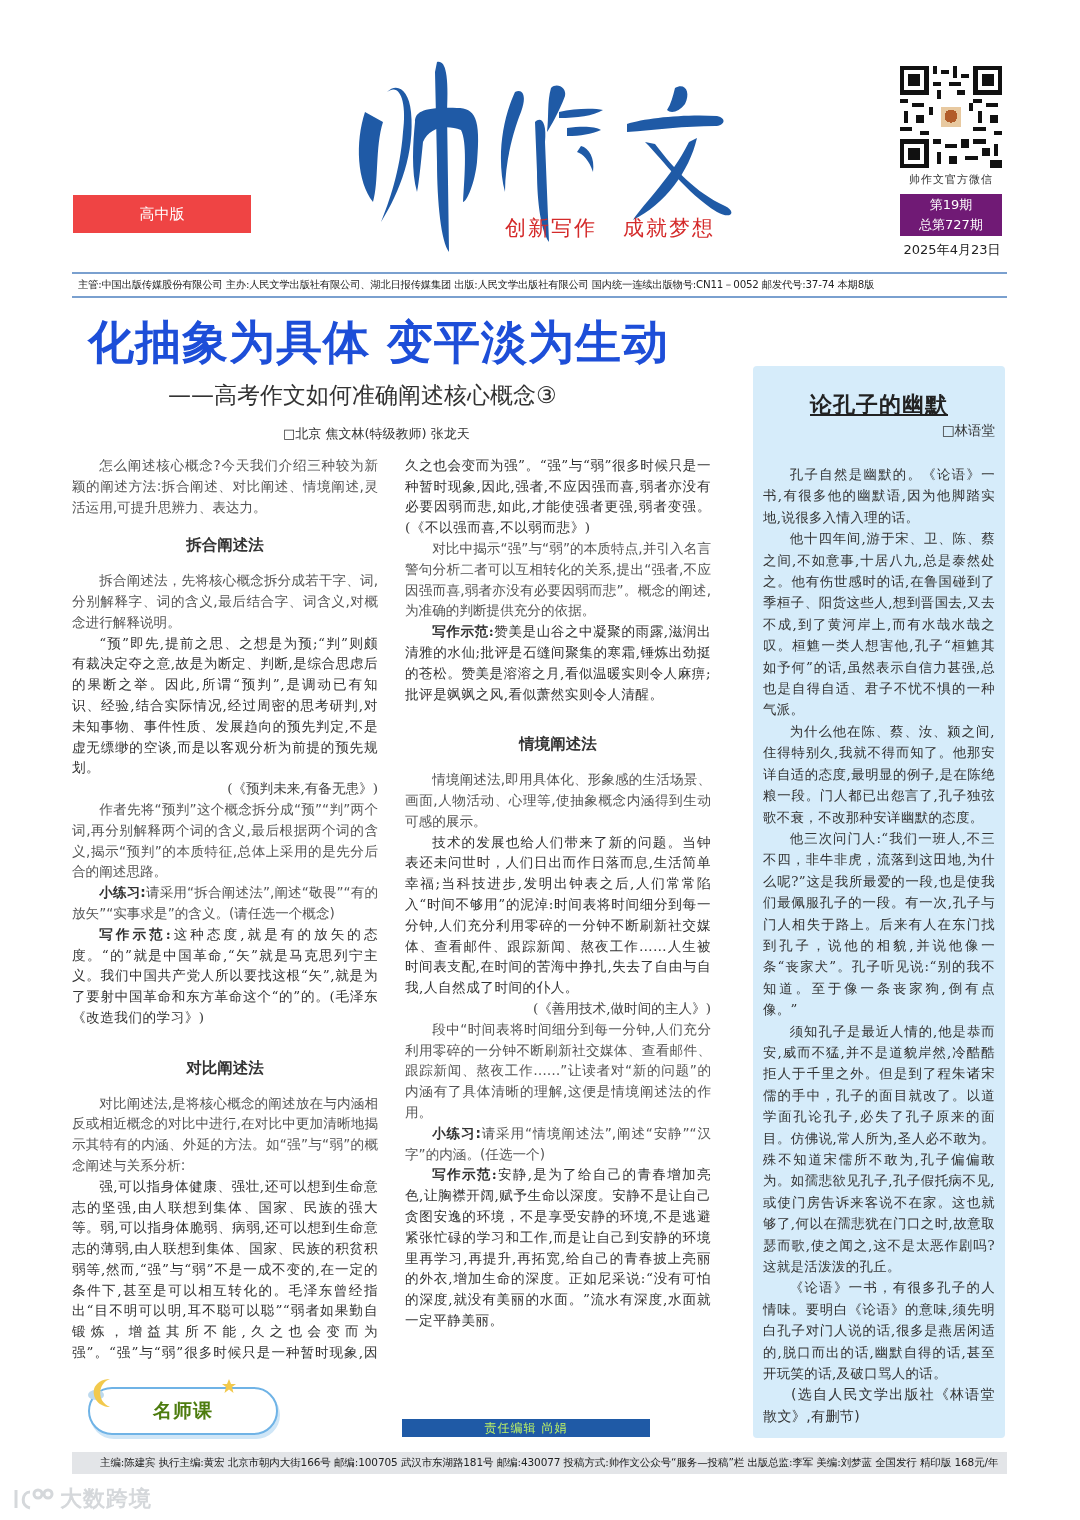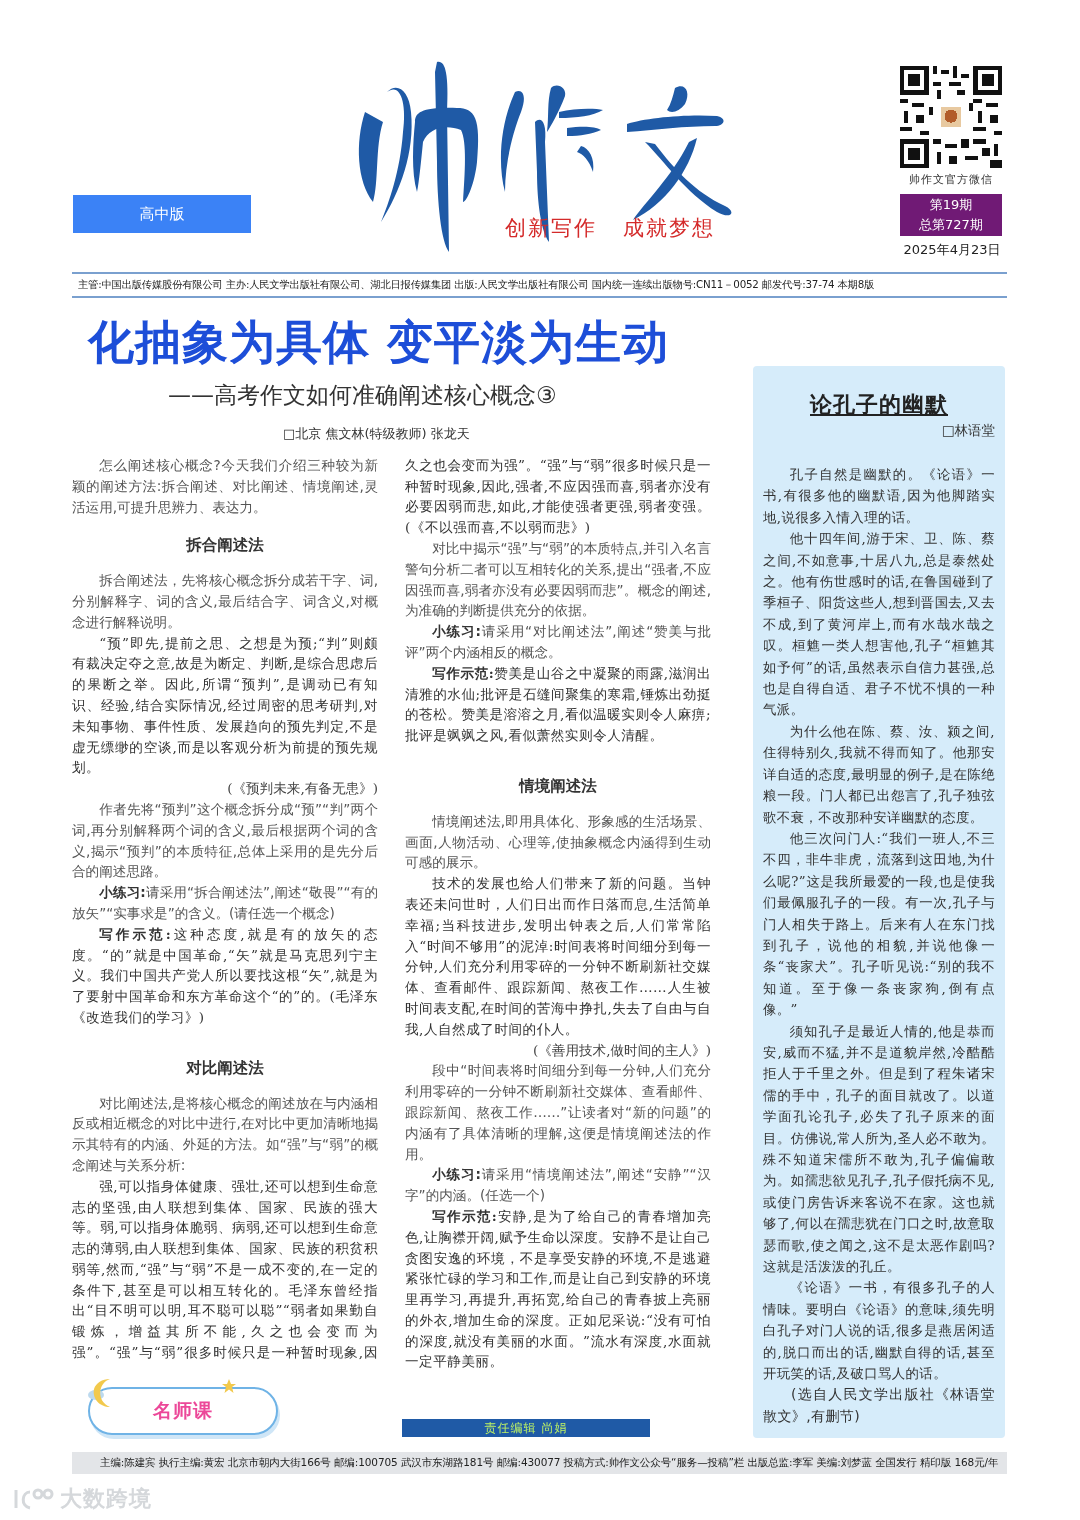--- a/index.html
+++ b/index.html
@@ -1,20 +1,20 @@
 <!DOCTYPE html>
 <html><head>
 <meta charset="utf-8">
 <style>
   * { box-sizing: border-box; margin: 0; padding: 0; }
   html, body { width: 1080px; height: 1520px; background: #ffffff; overflow: hidden; }
   body { position: relative; font-family: "DejaVu Sans", "Liberation Sans", sans-serif; color: #2b2b2b; }
 
   
-  .edition-tag { position: absolute; left: 73px; top: 195px; width: 178px; height: 38px; background: #3b82f6; color: #fff; font-size: 15px; display: flex; align-items: center; justify-content: center; }
+  .edition-tag { position: absolute; left: 73px; top: 195px; width: 178px; height: 38px; background: #ef4444; color: #fff; font-size: 15px; display: flex; align-items: center; justify-content: center; }
   .logo { position: absolute; left: 345px; top: 52px; width: 400px; height: 200px; }
   .slogan { position: absolute; left: 505px; top: 214px; font-size: 21px; color: #d42a2a; letter-spacing: 2px; font-family: "DejaVu Sans", sans-serif; }
   .slogan span { margin-right: 26px; }
   .qr { position: absolute; left: 900px; top: 66px; width: 102px; height: 102px; }
   .qr-caption { position: absolute; left: 900px; top: 172px; width: 102px; text-align: center; font-size: 11px; color: #333; font-family: "DejaVu Serif", serif; letter-spacing: 1px; }
   .issue-box { position: absolute; left: 900px; top: 194px; width: 102px; height: 42px; background: #701a75; color: #fff; font-size: 13px; text-align: center; line-height: 20px; padding-top: 1px; }
   .issue-date { position: absolute; left: 897px; top: 241px; width: 110px; text-align: center; font-size: 13px; color: #222; }
 
   .pub-bar { position: absolute; left: 72px; top: 272px; width: 935px; height: 26px; border-top: 2px solid #7aa0cf; border-bottom: 2px solid #7aa0cf; font-size: 10.3px; color: #222; display: flex; align-items: center; padding-left: 6px; white-space: nowrap; overflow: hidden; letter-spacing: -0.2px; }
 
@@ -38,21 +38,21 @@
   
   .sidebar { position: absolute; left: 753px; top: 366px; width: 252px; height: 1072px; background: #d6ecfa; border-radius: 4px; padding: 0 10px; }
   .sidebar .title { text-align: center; font-size: 22px; font-weight: bold; color: #222; margin-top: 24px; letter-spacing: 1px; text-decoration: underline; }
   .sidebar .author { text-align: right; font-size: 13.5px; color: #333; margin-top: 2px; margin-bottom: 24px; }
   .sidebar .body { font-family: "DejaVu Serif", serif; font-size: 13.4px; line-height: 21.4px; color: #333; text-align: justify; letter-spacing: 0.4px; }
   .sidebar .body p { text-indent: 2em; }
   .sidebar .srcnote { font-family: "DejaVu Sans", sans-serif; font-size: 14px; color: #333; }
 
   
   .badge { position: absolute; left: 88px; top: 1387px; width: 190px; height: 48px; border: 2px solid #6fb3e6; border-radius: 24px; background: #fff; box-shadow: 2px 4px 0 #cfe6f7; display: flex; align-items: center; justify-content: center; }
-  .badge-label { font-size: 19px; font-weight: bold; color: #ec4899; letter-spacing: 1px; }
+  .badge-label { font-size: 19px; font-weight: bold; color: #4d7c0f; letter-spacing: 1px; }
   .moon { position: absolute; left: -2px; top: -14px; width: 36px; height: 36px; }
   .star { position: absolute; right: 40px; top: -10px; width: 14px; height: 14px; }
 
   .editor-bar { position: absolute; left: 402px; top: 1419px; width: 248px; height: 18px; background: #1f5aa6; color: #bef264; font-size: 12px; display: flex; align-items: center; justify-content: center; letter-spacing: 1px; }
 
   .footer-bar { position: absolute; left: 72px; top: 1452px; width: 935px; height: 22px; background: #e3e5e8; font-size: 10.5px; color: #222; display: flex; align-items: center; padding-left: 28px; white-space: nowrap; overflow: hidden; letter-spacing: -0.1px; }
 
   .watermark { position: absolute; left: 10px; top: 1484px; display: flex; align-items: center; color: #d5d8db; font-size: 22px; font-weight: bold; letter-spacing: 1px; }
   .watermark svg { margin-right: 4px; }
 </style>
@@ -164,21 +164,20 @@
   <div class="h" style="margin-top:30px">对比阐述法</div>
   <p class="sans">对比阐述法,是将核心概念的阐述放在与内涵相反或相近概念的对比中进行,在对比中更加清晰地揭示其特有的内涵、外延的方法。如“强”与“弱”的概念阐述与关系分析:</p>
   <p class="serif" style="height:187px;overflow:hidden">强,可以指身体健康、强壮,还可以想到生命意志的坚强,由人联想到集体、国家、民族的强大等。弱,可以指身体脆弱、病弱,还可以想到生命意志的薄弱,由人联想到集体、国家、民族的积贫积弱等,然而,“强”与“弱”不是一成不变的,在一定的条件下,甚至是可以相互转化的。毛泽东曾经指出“目不明可以明,耳不聪可以聪”“弱者如果勤自锻炼，增益其所不能,久之也会变而为强”。“强”与“弱”很多时候只是一种暂时现象,因此,强者,不应因强而喜,弱者亦没有必要因弱而悲,如此,才能使强者更强,弱者变强。(《不以强而喜,不以弱而悲》)</p>
 </div>
 
 <div class="col col2">
   <div style="height:83px;overflow:hidden;position:relative">
     <p class="serif" style="text-indent:0;position:absolute;bottom:0;left:0;right:0">久之也会变而为强”。“强”与“弱”很多时候只是一种暂时现象,因此,强者,不应因强而喜,弱者亦没有必要因弱而悲,如此,才能使强者更强,弱者变强。(《不以强而喜,不以弱而悲》)</p>
   </div>
   <p class="sans">对比中揭示“强”与“弱”的本质特点,并引入名言警句分析二者可以互相转化的关系,提出“强者,不应因强而喜,弱者亦没有必要因弱而悲”。概念的阐述,为准确的判断提供充分的依据。</p>
-  <p class="sans"><b class="lbl">小练习:</b><span>请采用“对比阐述法”,阐述“赞美与批评”两个内涵相反的概念。</span></p>
   <p class="serif"><b class="lbl">写作示范:</b><span>赞美是山谷之中凝聚的雨露,滋润出清雅的水仙;批评是石缝间聚集的寒霜,锤炼出劲挺的苍松。赞美是溶溶之月,看似温暖实则令人麻痹;批评是飒飒之风,看似萧然实则令人清醒。</span></p>
   <div class="h" style="margin-top:30px">情境阐述法</div>
   <p class="sans">情境阐述法,即用具体化、形象感的生活场景、画面,人物活动、心理等,使抽象概念内涵得到生动可感的展示。</p>
   <p class="serif">技术的发展也给人们带来了新的问题。当钟表还未问世时，人们日出而作日落而息,生活简单幸福;当科技进步,发明出钟表之后,人们常常陷入“时间不够用”的泥淖:时间表将时间细分到每一分钟,人们充分利用零碎的一分钟不断刷新社交媒体、查看邮件、跟踪新闻、熬夜工作……人生被时间表支配,在时间的苦海中挣扎,失去了自由与自我,人自然成了时间的仆人。</p>
   <p class="src">(《善用技术,做时间的主人》)</p>
   <p class="sans">段中“时间表将时间细分到每一分钟,人们充分利用零碎的一分钟不断刷新社交媒体、查看邮件、跟踪新闻、熬夜工作……”让读者对“新的问题”的内涵有了具体清晰的理解,这便是情境阐述法的作用。</p>
   <p class="sans"><b class="lbl">小练习:</b><span>请采用“情境阐述法”,阐述“安静”“汉字”的内涵。(任选一个)</span></p>
   <p class="serif"><b class="lbl">写作示范:</b><span>安静,是为了给自己的青春增加亮色,让胸襟开阔,赋予生命以深度。安静不是让自己贪图安逸的环境，不是享受安静的环境,不是逃避紧张忙碌的学习和工作,而是让自己到安静的环境里再学习,再提升,再拓宽,给自己的青春披上亮丽的外衣,增加生命的深度。正如尼采说:“没有可怕的深度,就没有美丽的水面。”流水有深度,水面就一定平静美丽。</span></p>
 </div>
 

